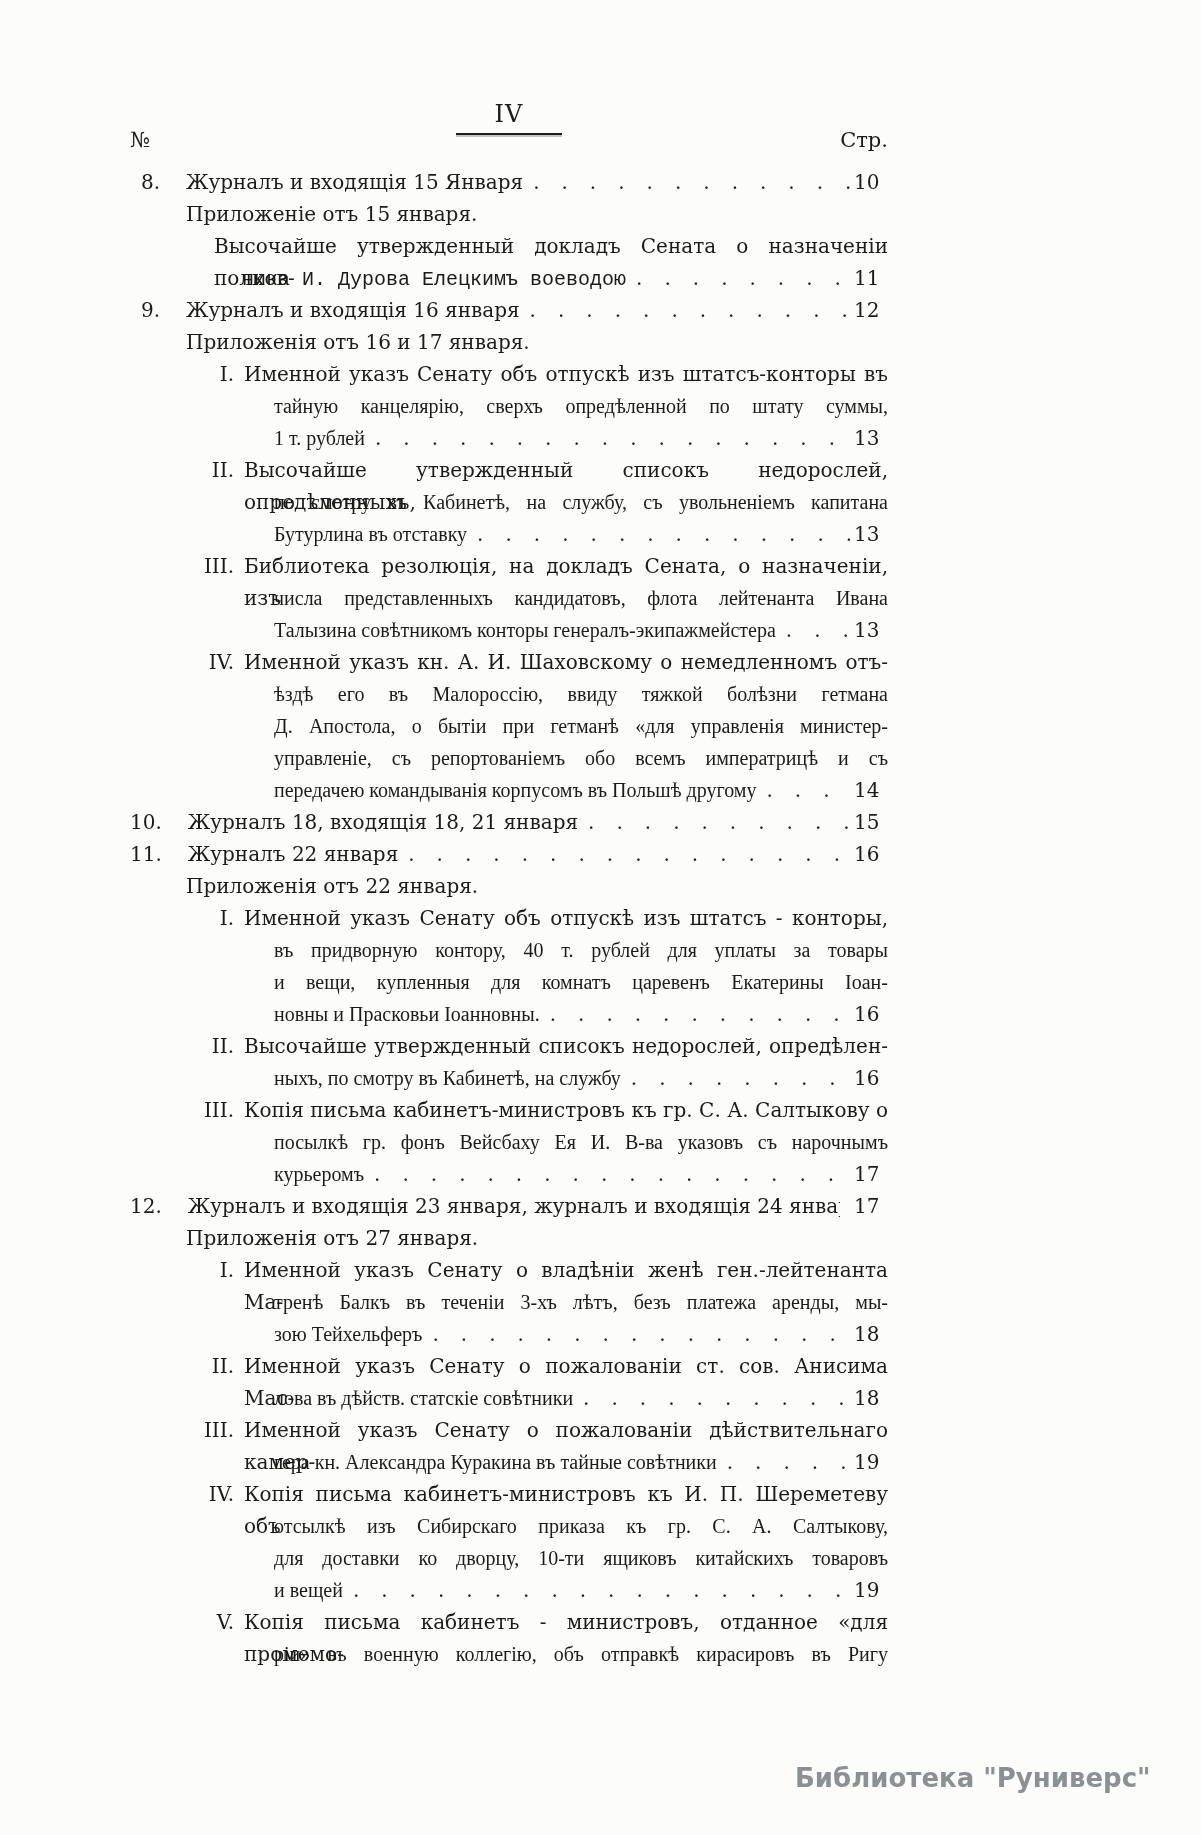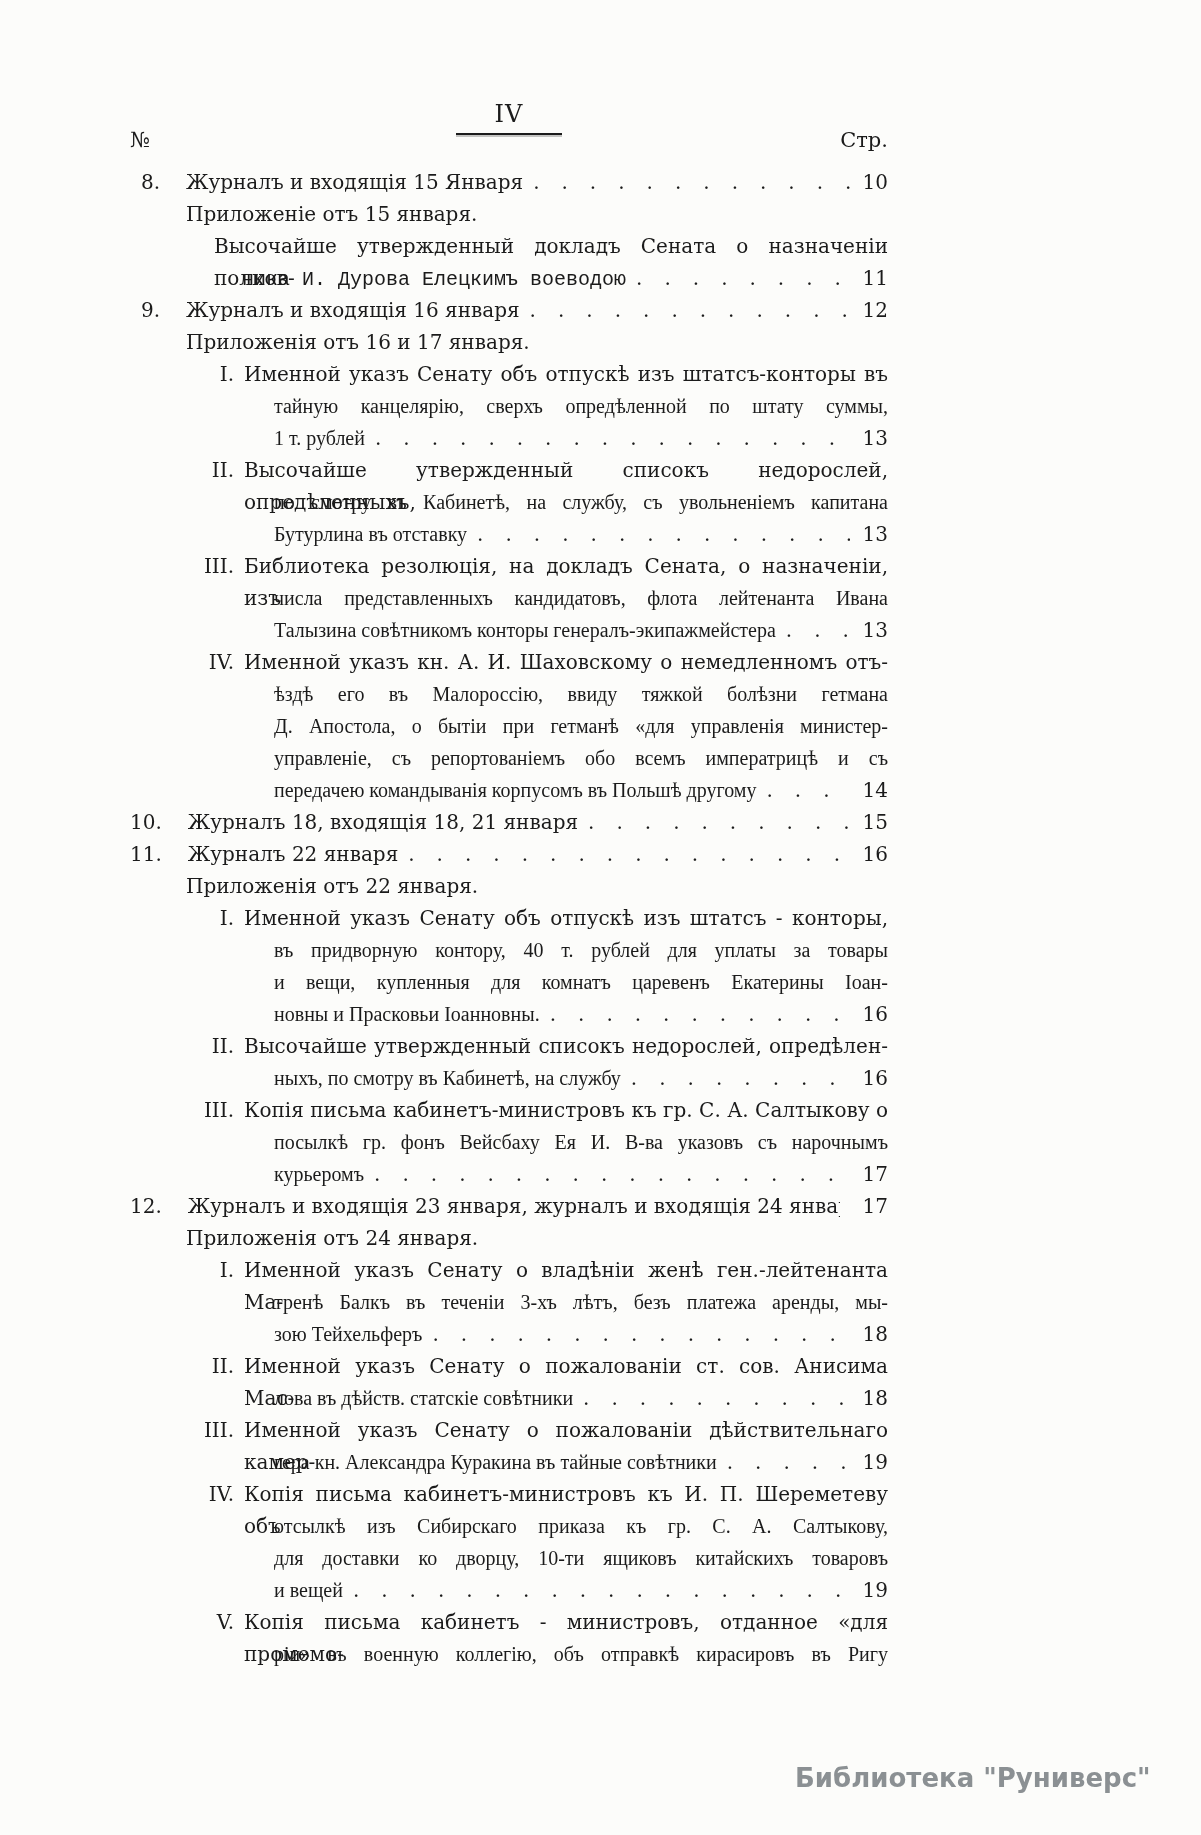--- a/index.html
+++ b/index.html
@@ -54,21 +54,21 @@
   }
   .row.has-page .text { flex:0 1 auto; min-width:0; overflow:hidden; }
   .leader {
     flex:1 1 0; min-width:0; overflow:hidden; white-space:nowrap;
     margin-left:10px; margin-right:4px;
   }
   .leader::after {
     content:"........................................";
     letter-spacing:22px;
   }
-  .pg { flex:0 0 34px; text-align:right; white-space:nowrap; }
+  .pg { flex:0 0 34px; text-align:left; white-space:nowrap; }
   .watermark {
     position:absolute; left:795px; top:1763px;
     font-family:"DejaVu Sans","Liberation Sans",sans-serif;
     font-weight:700; font-size:26px;
     color:var(--wm,#8b9093);
   }
 </style>
 </head>
 <body>
 
@@ -241,21 +241,21 @@
           <span class="pg">17</span>
         </div>
         <div class="row lvl-main has-page">
           <span class="gutter">12.</span>
           <span class="text">Журналъ и входящія 23 января, журналъ и входящія 24 января</span>
           <span class="leader"></span>
           <span class="pg">17</span>
         </div>
         <div class="row lvl-appendix">
           <span class="gutter"></span>
-          <span class="text">Приложенія отъ 24 января.</span>
+          <span class="text">Приложенія отъ 27 января.</span>
         </div>
         <div class="row lvl-item fill">
           <span class="gutter"></span>
           <span class="roman">I.</span>
           <span class="text">Именной указъ Сенату о владѣніи женѣ ген.-лейтенанта Ма-</span>
         </div>
         <div class="row lvl-item2 fill">
           <span class="gutter"></span>
           <span class="text">тренѣ Балкъ въ теченіи 3-хъ лѣтъ, безъ платежа аренды, мы-</span>
         </div>

